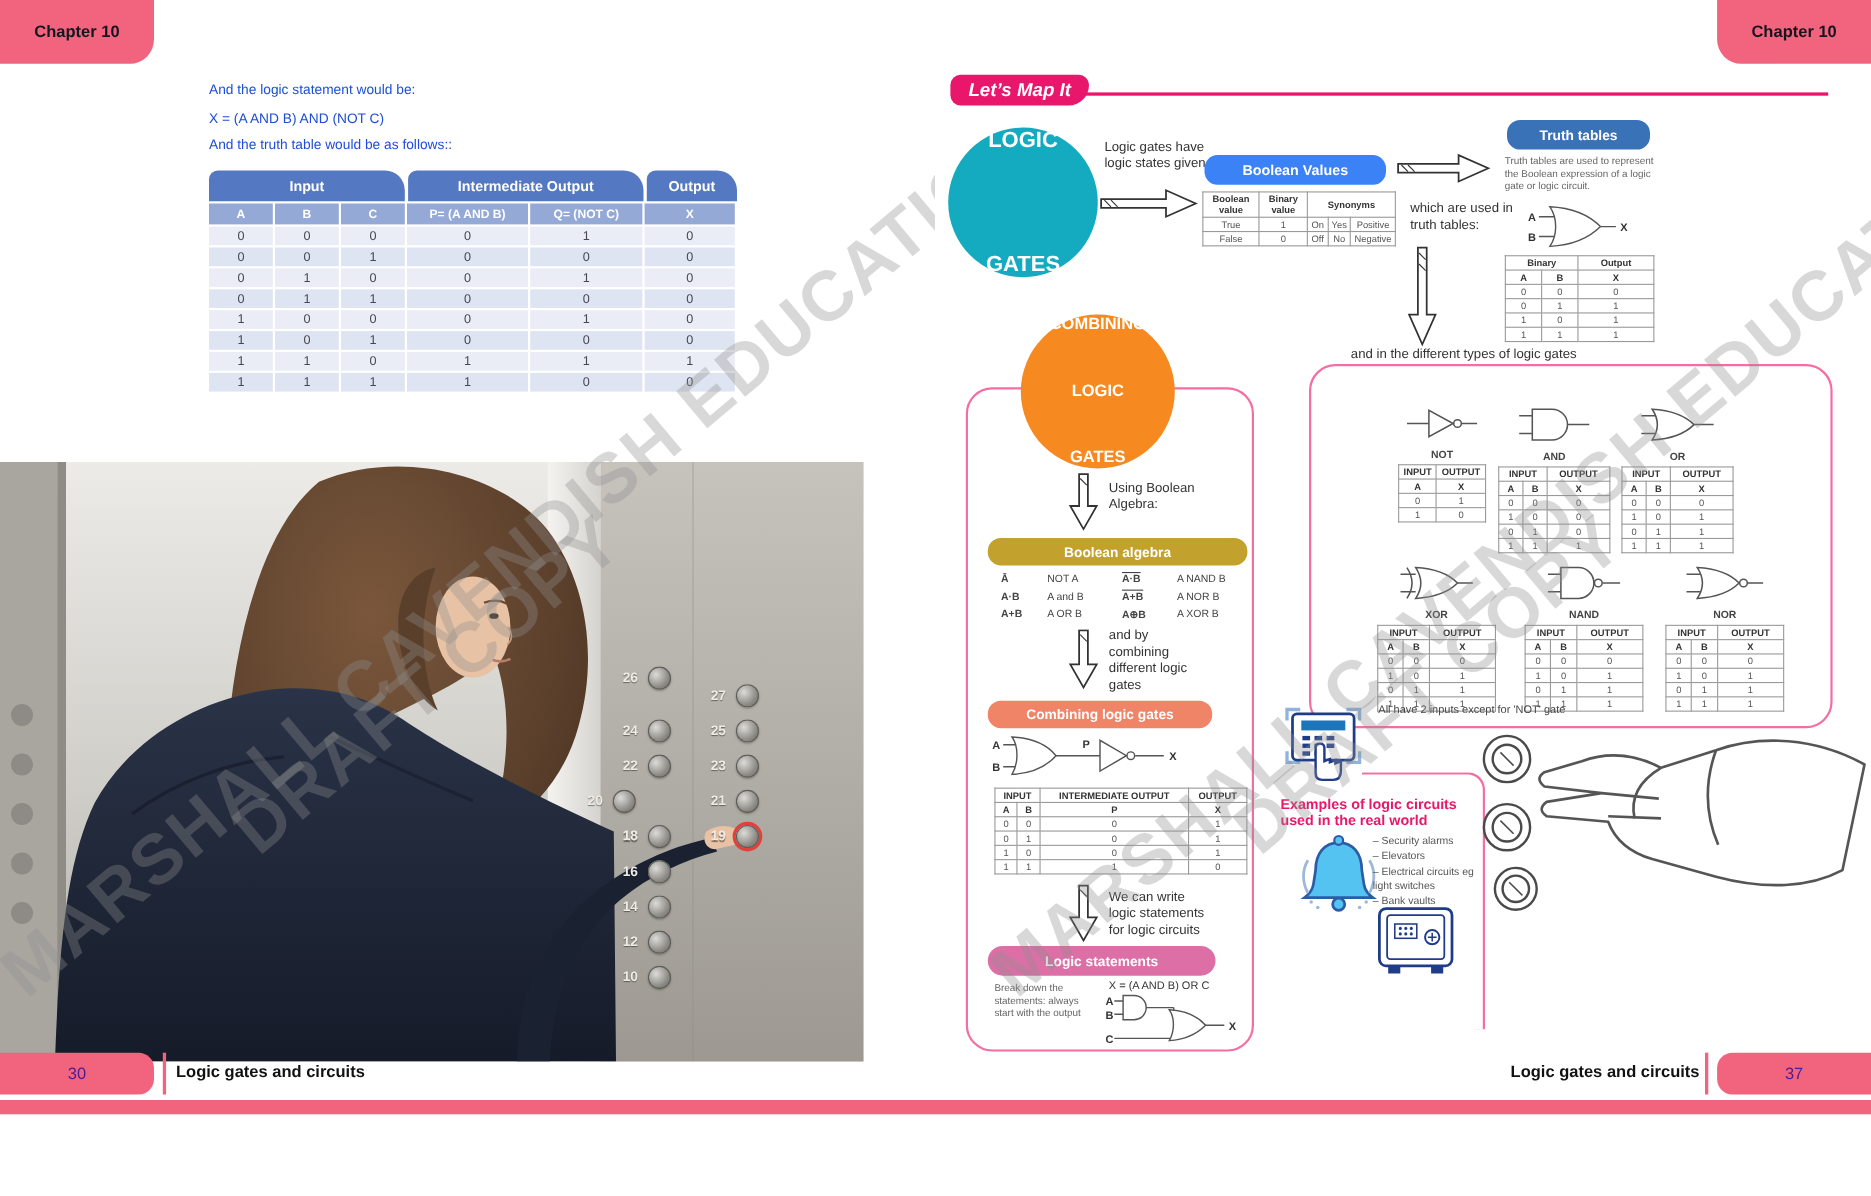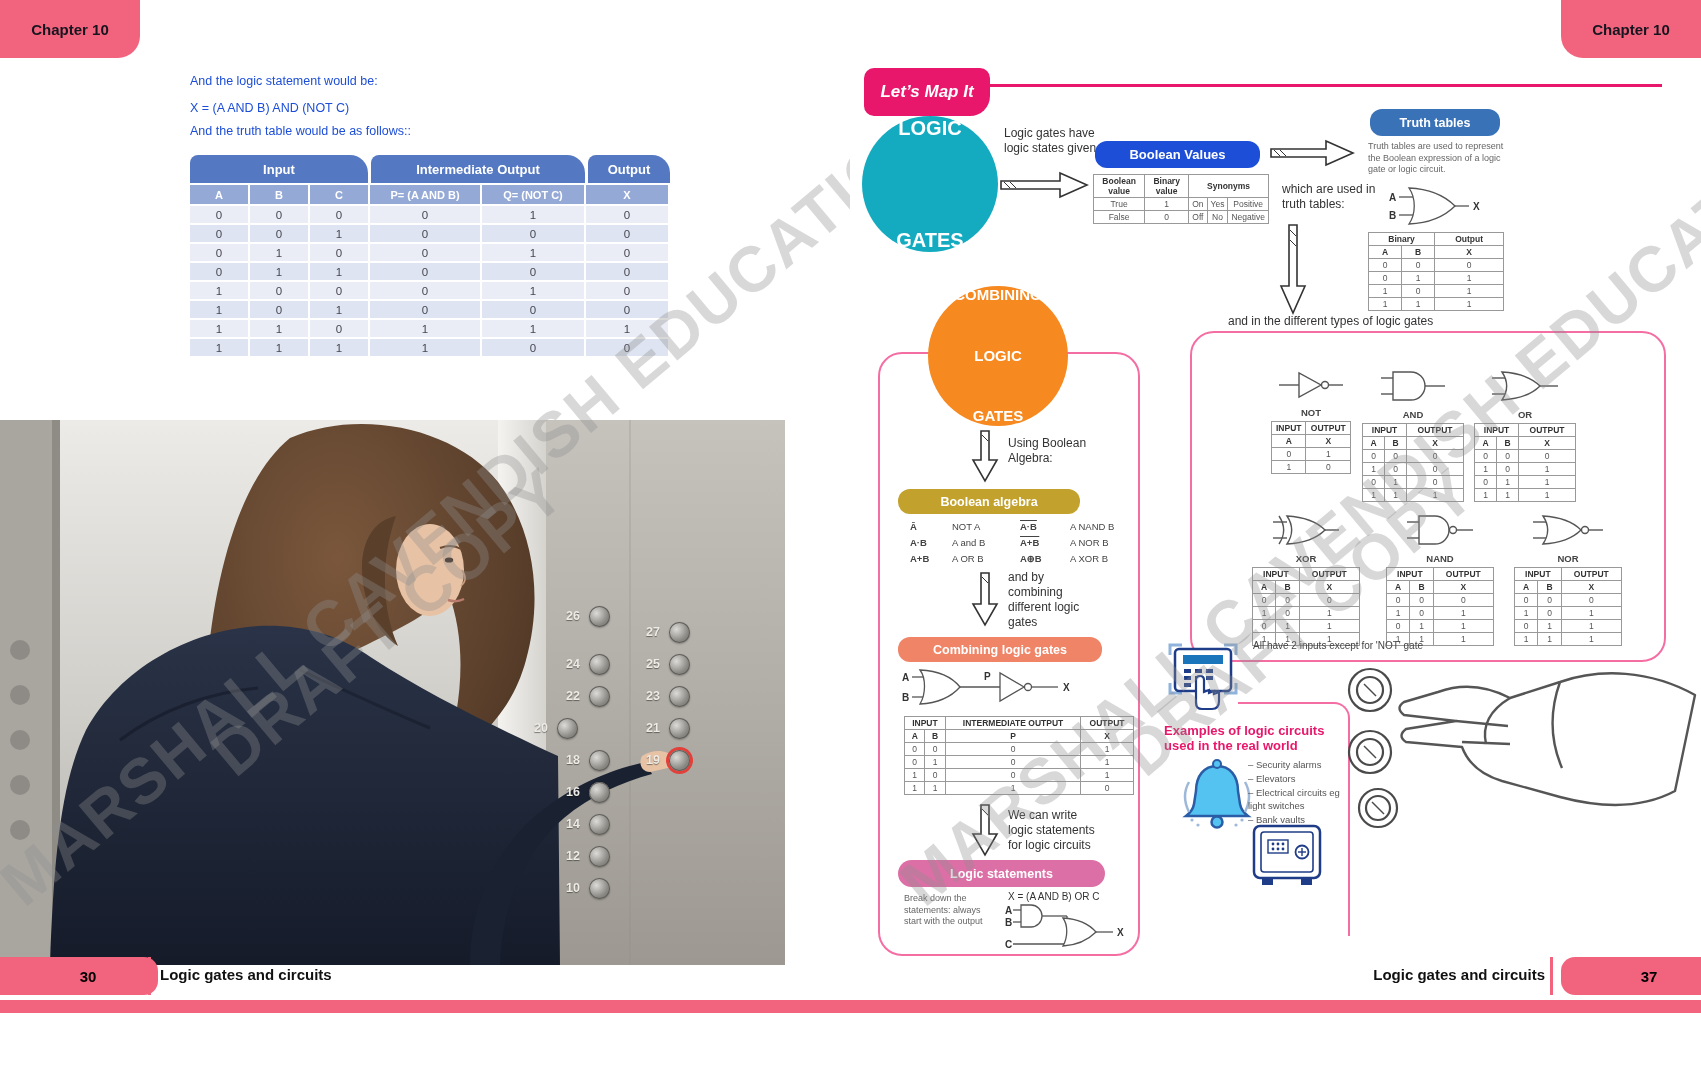--- a/index.html
+++ b/index.html
@@ -7,22 +7,22 @@
   .spread{position:relative;width:1701px;height:1087px;background:#fff;overflow:hidden;}
   .page{position:absolute;top:0;height:1087px;overflow:hidden;background:#fff;}
   #pageL{left:0;width:850px;}
   #pageR{left:850px;width:851px;}
   .abs{position:absolute;}
   
   .chtab{background:#F2647E;color:#15151f;font-weight:bold;font-size:15px;
          display:flex;align-items:center;justify-content:center;height:58px;width:140px;top:0;}
   .chtab.left{left:0;border-bottom-right-radius:22px;}
   .chtab.right{left:711px;border-bottom-left-radius:22px;}
-  .footbox{background:#F2647E;color:#000000;font-weight:bold;font-size:15px;height:38px;width:140px;top:957px;
-           display:flex;align-items:center;justify-content:center;padding-left:18px;}
+  .footbox{background:#F2647E;color:#4c1d95;font-weight:normal;font-size:15px;height:38px;width:140px;top:957px;
+           display:flex;align-items:center;justify-content:center;}
   .footbox.l{left:0;border-top-right-radius:14px;border-bottom-right-radius:14px;}
   .footbox.r{left:711px;border-top-left-radius:14px;border-bottom-left-radius:14px;}
   .footdiv{background:#F2647E;width:3px;height:38px;top:957px;}
   .foottitle{top:966px;font-weight:bold;font-size:15px;color:#111;}
   .botband{left:0;top:1000px;width:1701px;height:13px;background:#F2647E;z-index:6;}
   
   .wm{position:absolute;transform:rotate(-40deg);font-weight:bold;color:#8f8f8f;opacity:.34;
       letter-spacing:2px;white-space:nowrap;pointer-events:none;z-index:4;font-size:64px;}
   
   .intro{font-size:12.5px;color:#1d4ed8;}
@@ -308,40 +308,40 @@
     <div class="abs footdiv" style="left:148px;"></div>
     <div class="abs foottitle" style="left:160px;">Logic gates and circuits</div>
   </div>
 
   <div class="page" id="pageR">
     <div class="abs chtab right">
         <span>Chapter 10</span>
       </div>
 
     <div class="abs topline" style="left:130px;top:84px;width:682px;"></div>
-    <div class="abs banner" style="left:14px;top:68px;width:126px;height:48px;background:#E8176B;font-size:17px;font-style:italic;border-radius:10px 10px 20px 10px;">
+    <div class="abs banner" style="left:14px;top:68px;width:126px;height:28px;background:#E8176B;font-size:17px;font-style:italic;border-radius:10px 10px 20px 10px;">
         <span>Let’s Map It</span>
       </div>
 
     <div class="abs pinkbox" style="left:28px;top:352px;width:258px;height:600px;"></div>
     <div class="abs pinkbox" style="left:340px;top:331px;width:472px;height:327px;"></div>
 
     <div class="abs circle" style="left:12px;top:116px;width:136px;height:136px;background:#14ABC0;font-size:20px;line-height:1.2;">
       <span>LOGIC</span>
       <span>GATES</span>
     </div>
 
     <div class="abs cap" style="left:154px;top:126px;width:112px;">Logic gates have logic states given by:</div>
     <svg class="abs arrow" style="left:150px;top:170px;" width="90" height="30">
       <polygon points="1,11 60,11 60,3 87,15 60,27 60,19 1,19"></polygon>
         <line x1="4" y1="12" x2="10" y2="18"></line>
         <line x1="10" y1="12" x2="16" y2="18"></line>
     </svg>
 
-    <div class="abs banner" style="left:245px;top:141px;width:165px;height:27px;background:#1d4ed8;font-size:13px;border-radius:12px;">
+    <div class="abs banner" style="left:245px;top:141px;width:165px;height:27px;background:#3b82f6;font-size:13px;border-radius:12px;">
         <span>Boolean Values</span>
       </div>
     <table class="abs mini" style="left:243px;top:174px;width:176px;">
         <thead>
           <tr>
             <th>Boolean value</th>
             <th>Binary value</th>
             <th colspan="3">Synonyms</th>
           </tr>
         </thead>
@@ -688,21 +688,21 @@
       <span>LOGIC</span>
       <span>GATES</span>
     </div>
 
     <svg class="abs arrow" style="left:120px;top:430px;" width="30" height="54">
       <polygon points="11,1 19,1 19,30 27,30 15,51 3,30 11,30"></polygon>
         <line x1="12" y1="5" x2="18" y2="11"></line>
     </svg>
     <div class="abs cap" style="left:158px;top:436px;width:80px;">Using Boolean Algebra:</div>
 
-    <div class="abs banner" style="left:48px;top:489px;width:182px;height:25px;background:#C2A12C;font-size:12.5px;border-radius:12px;">
+    <div class="abs banner" style="left:48px;top:489px;width:236px;height:25px;background:#C2A12C;font-size:12.5px;border-radius:12px;">
         <span>Boolean algebra</span>
       </div>
     <div class="abs ba-grid" style="left:60px;top:521px;" id="baGrid">
         <span class="sym">Ā</span>
         <span>NOT A</span>
         <span class="sym ov">A·B</span>
         <span>A NAND B</span>
         <span class="sym">A·B</span>
         <span>A and B</span>
         <span class="sym ov">A+B</span>

